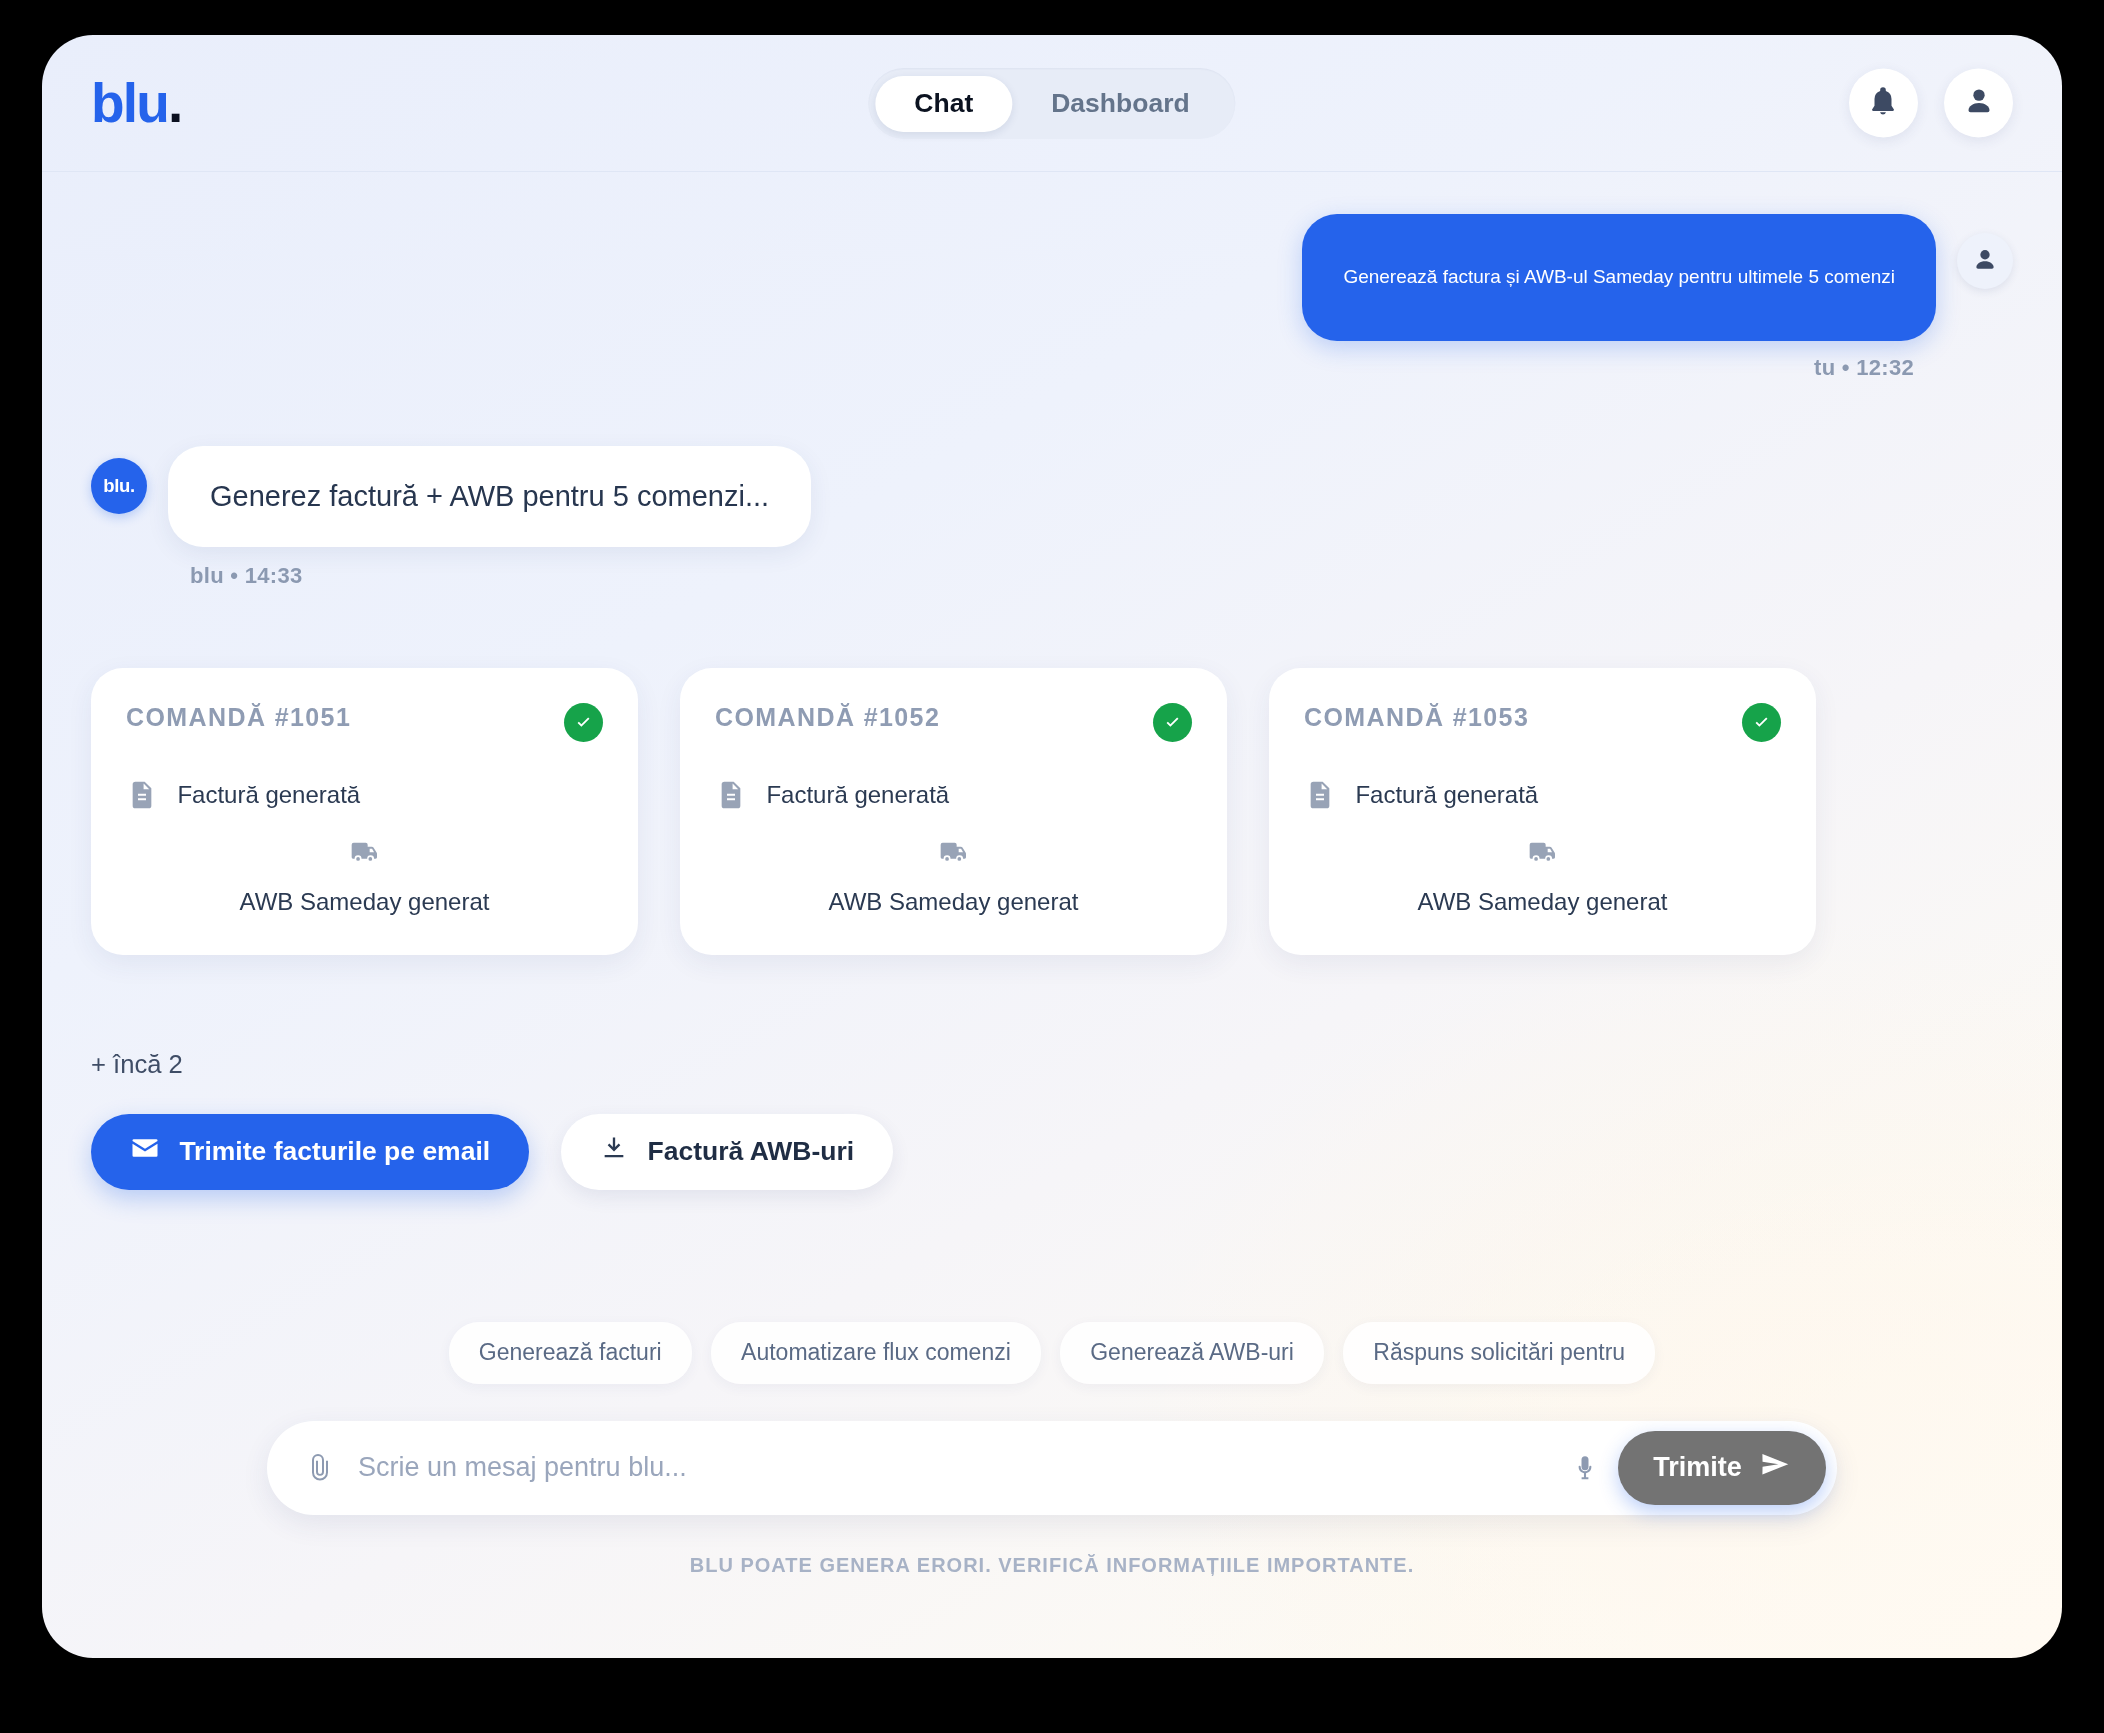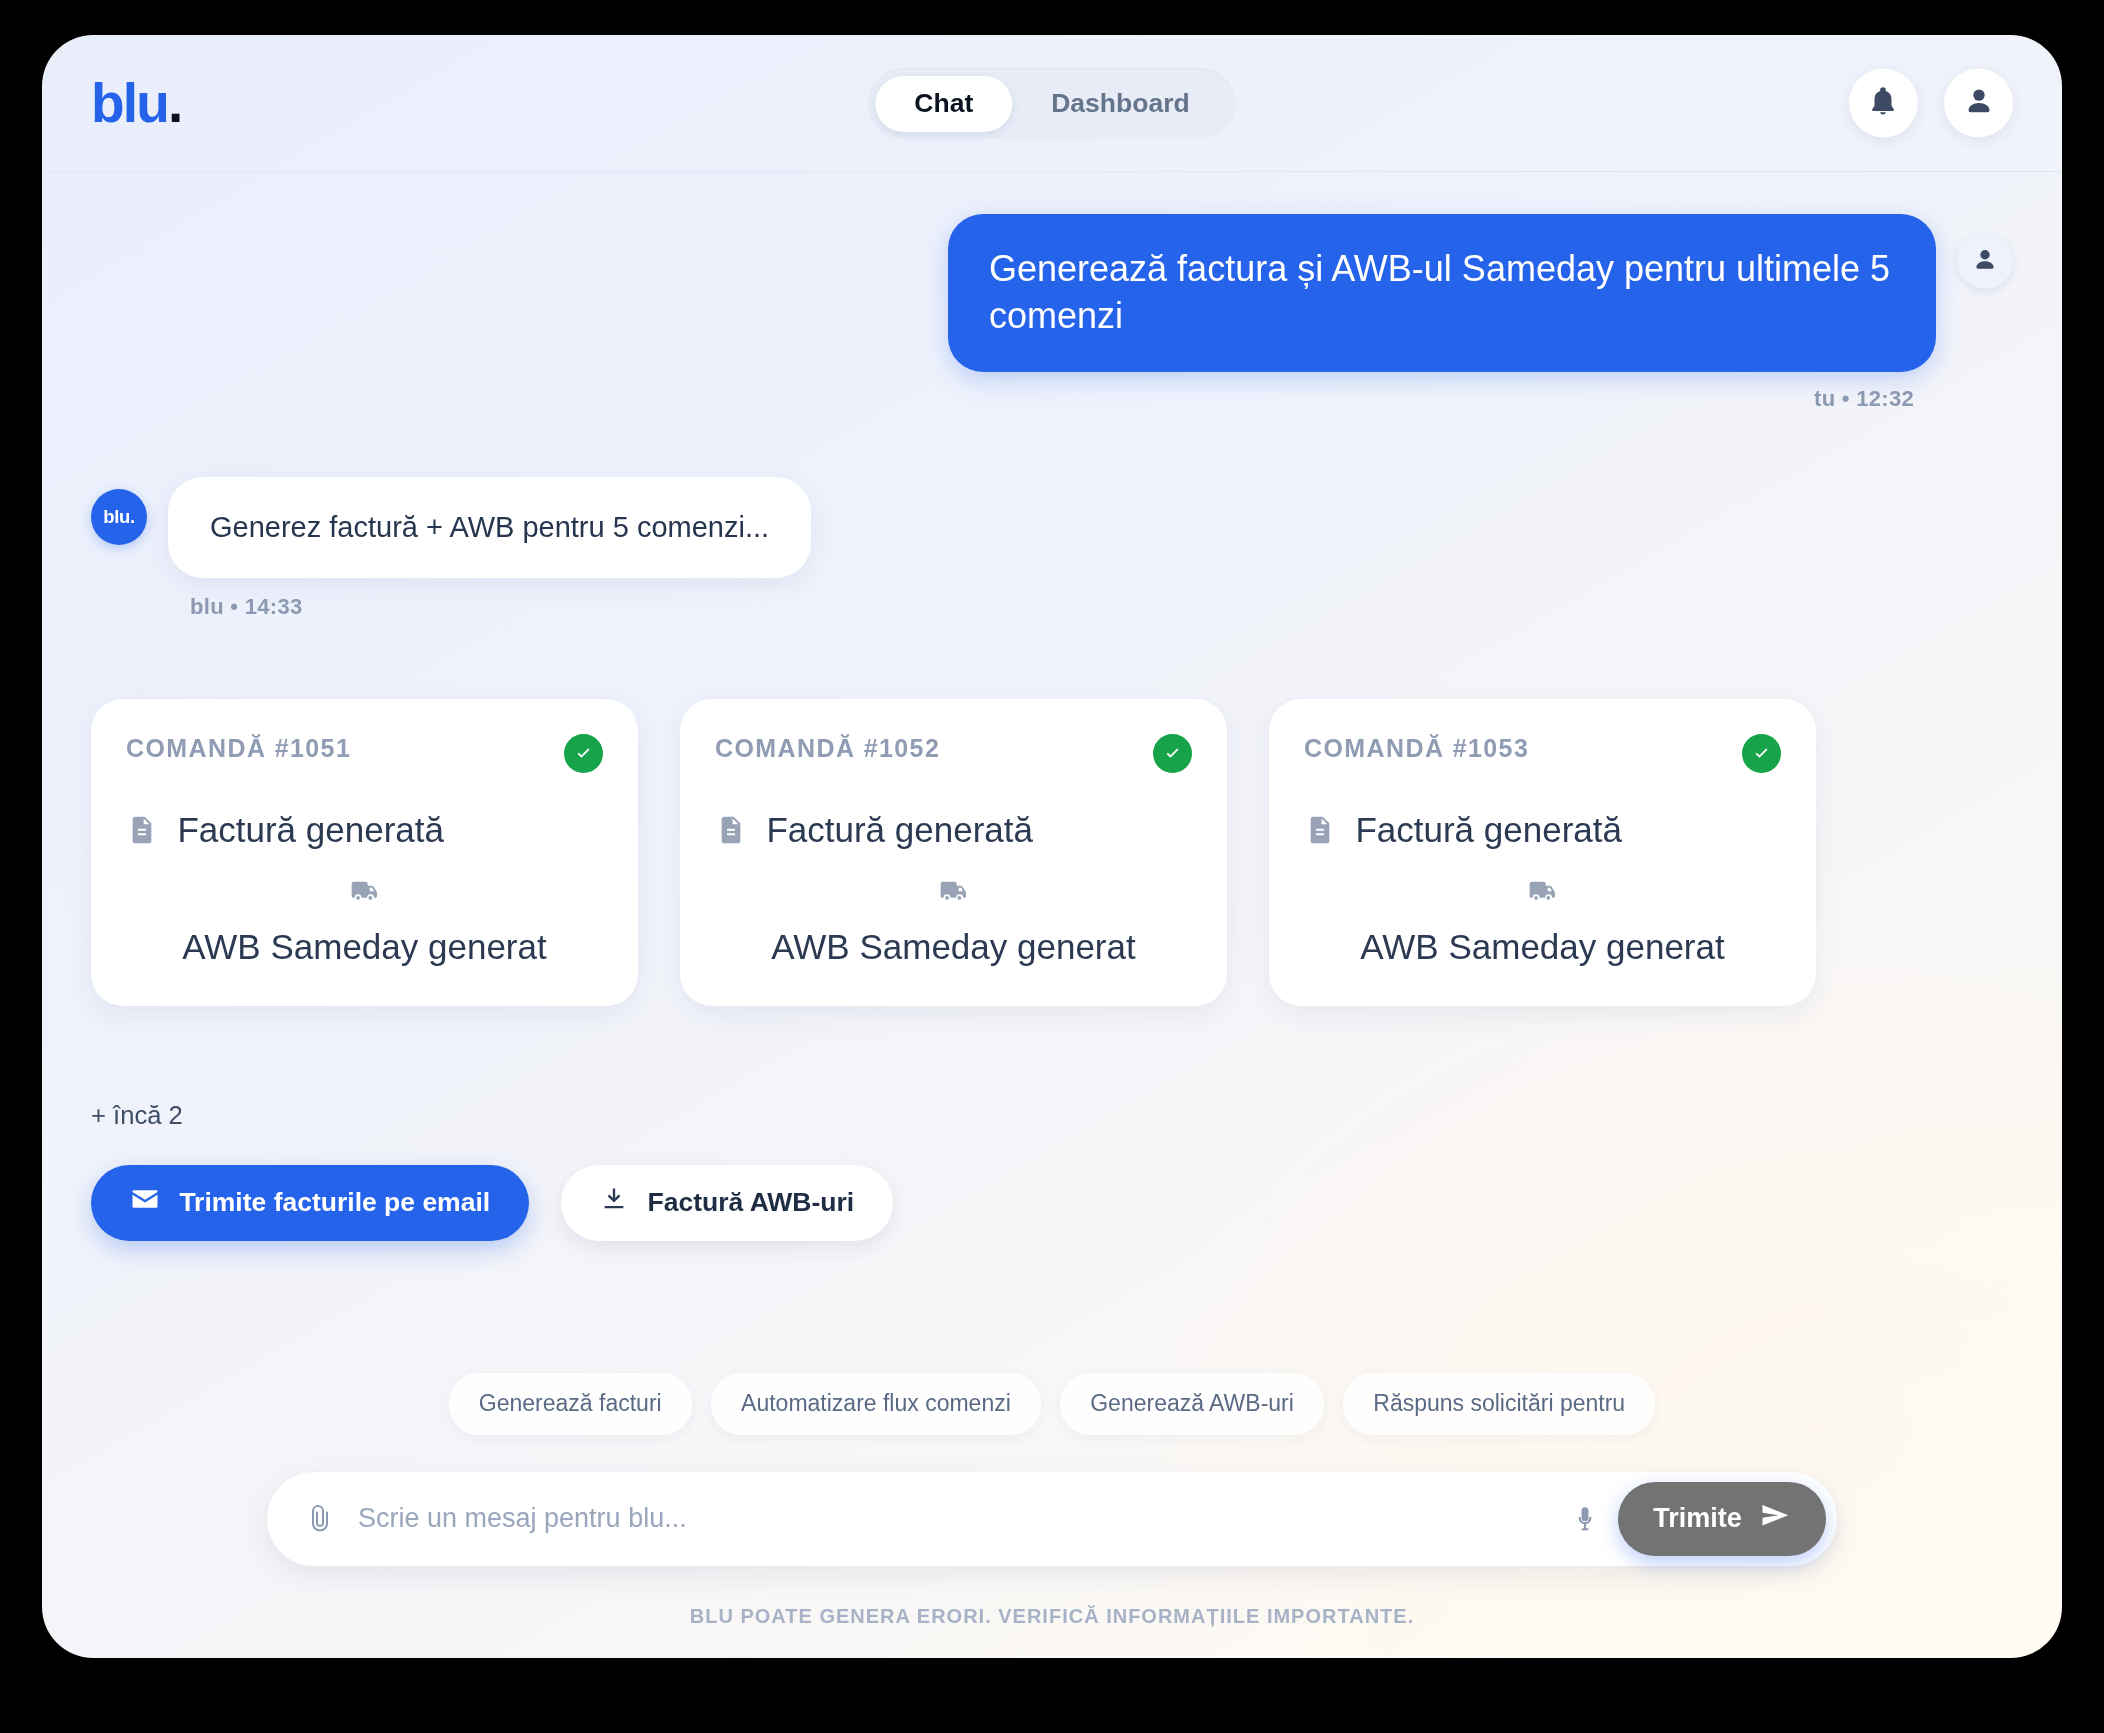--- a/index.html
+++ b/index.html
@@ -122,22 +122,22 @@
     justify-content: flex-end;
     align-items: flex-start;
     padding-top: 42px;
     gap: 21px;
   }
   #user-bubble {
     max-width: 988px;
     background: #2563eb;
     color: #ffffff;
     border-radius: 35px;
-    padding: 32px 41px;
-    font-size: 36px;
+    padding: 51px 41px;
+    font-size: 19px;
     line-height: 1.3;
     box-shadow: 0 7px 23px rgba(37,99,235,0.25);
   }
   #user-avatar {
     width: 56px; height: 56px;
     border-radius: 50%;
     background: #eef2fb;
     display: flex; align-items: center; justify-content: center;
     margin-top: 19.4px;
     box-shadow: 0 2.6px 8.8px rgba(40,60,110,0.10);
@@ -225,21 +225,21 @@
     background: #16a34a;
     display: flex; align-items: center; justify-content: center;
     flex: 0 0 auto;
   }
   .check-badge svg { width: 21px; height: 21px; fill: #ffffff; }
 
   .card-line {
     display: flex;
     align-items: center;
     gap: 19.4px;
-    font-size: 35px;
+    font-size: 24px;
     color: #2b3a52;
     margin-bottom: 25px;
   }
   .card-line:last-child { margin-bottom: 0; flex-direction: column; }
   .card-line .line-icon { width: 32px; height: 32px; flex: 0 0 auto; display:flex; align-items:center; justify-content:center; }
   .card-line .line-icon svg { width: 32px; height: 32px; fill: #98a3b6; }
 
   
   #more-count {
     margin-top: 95px;

